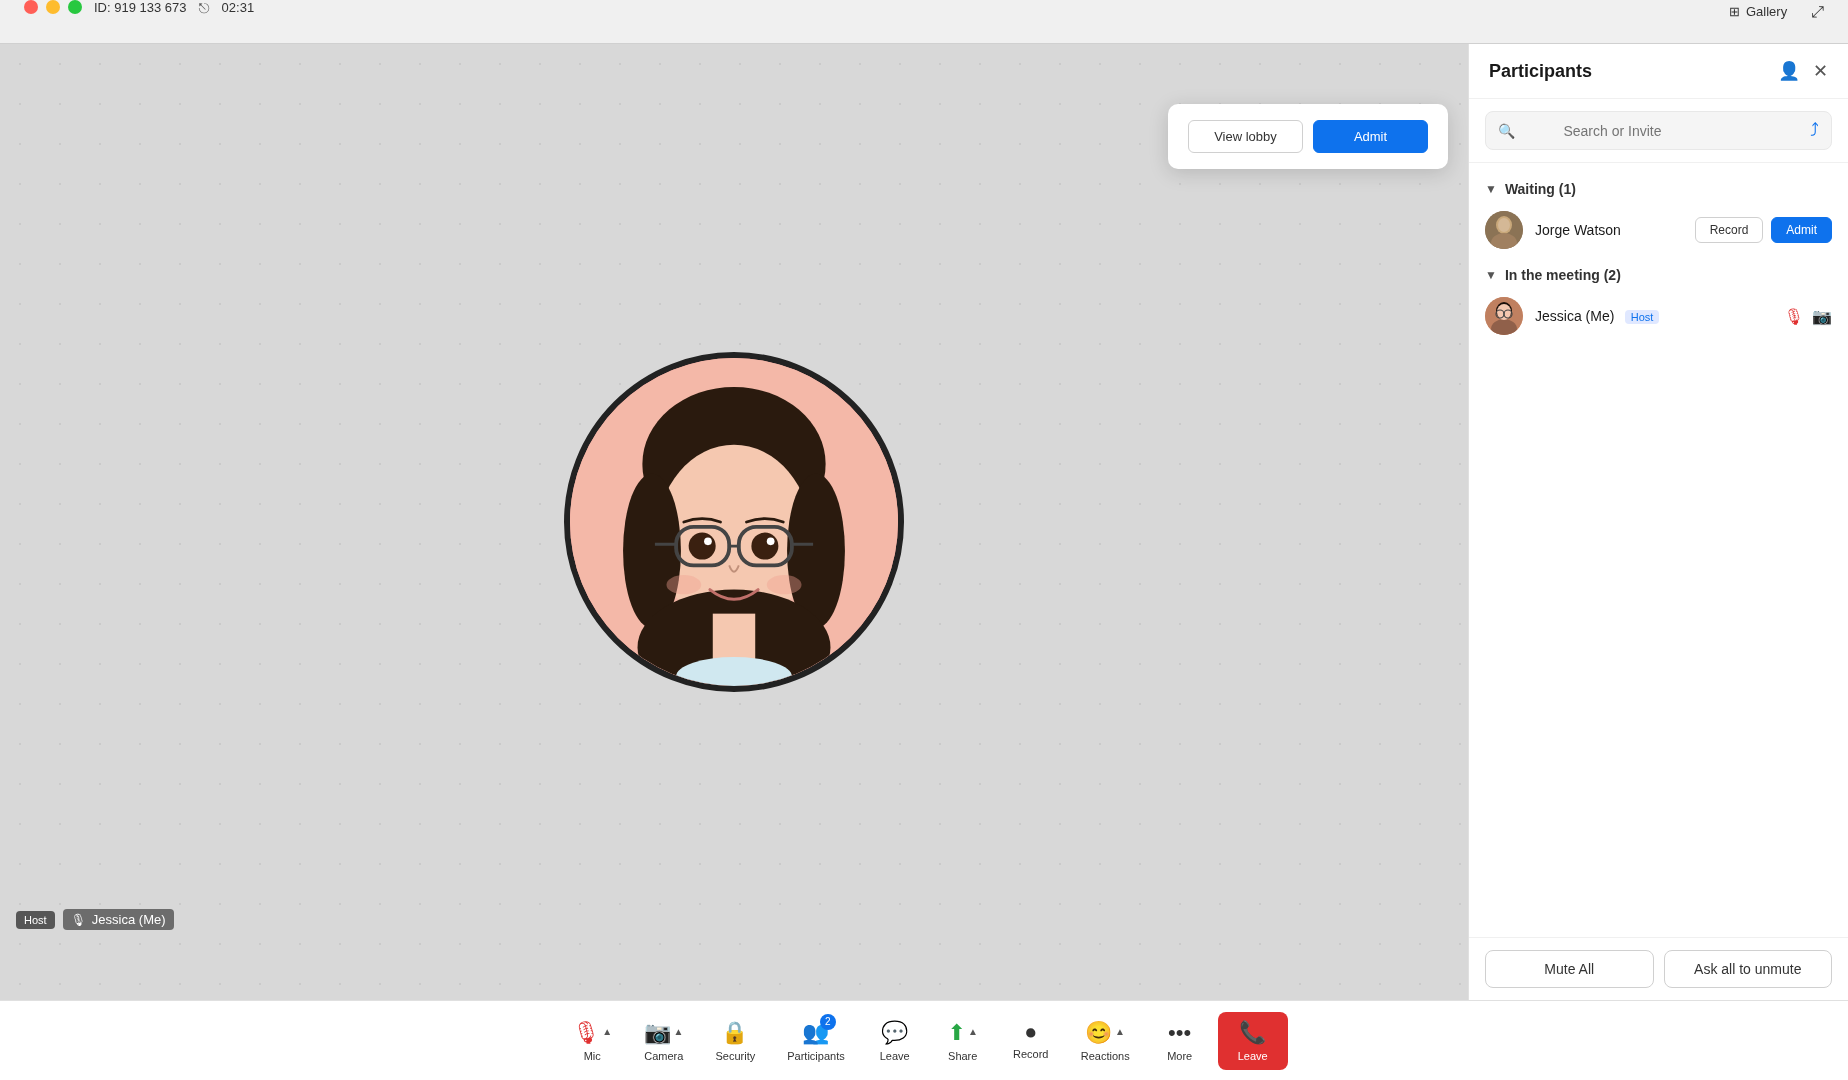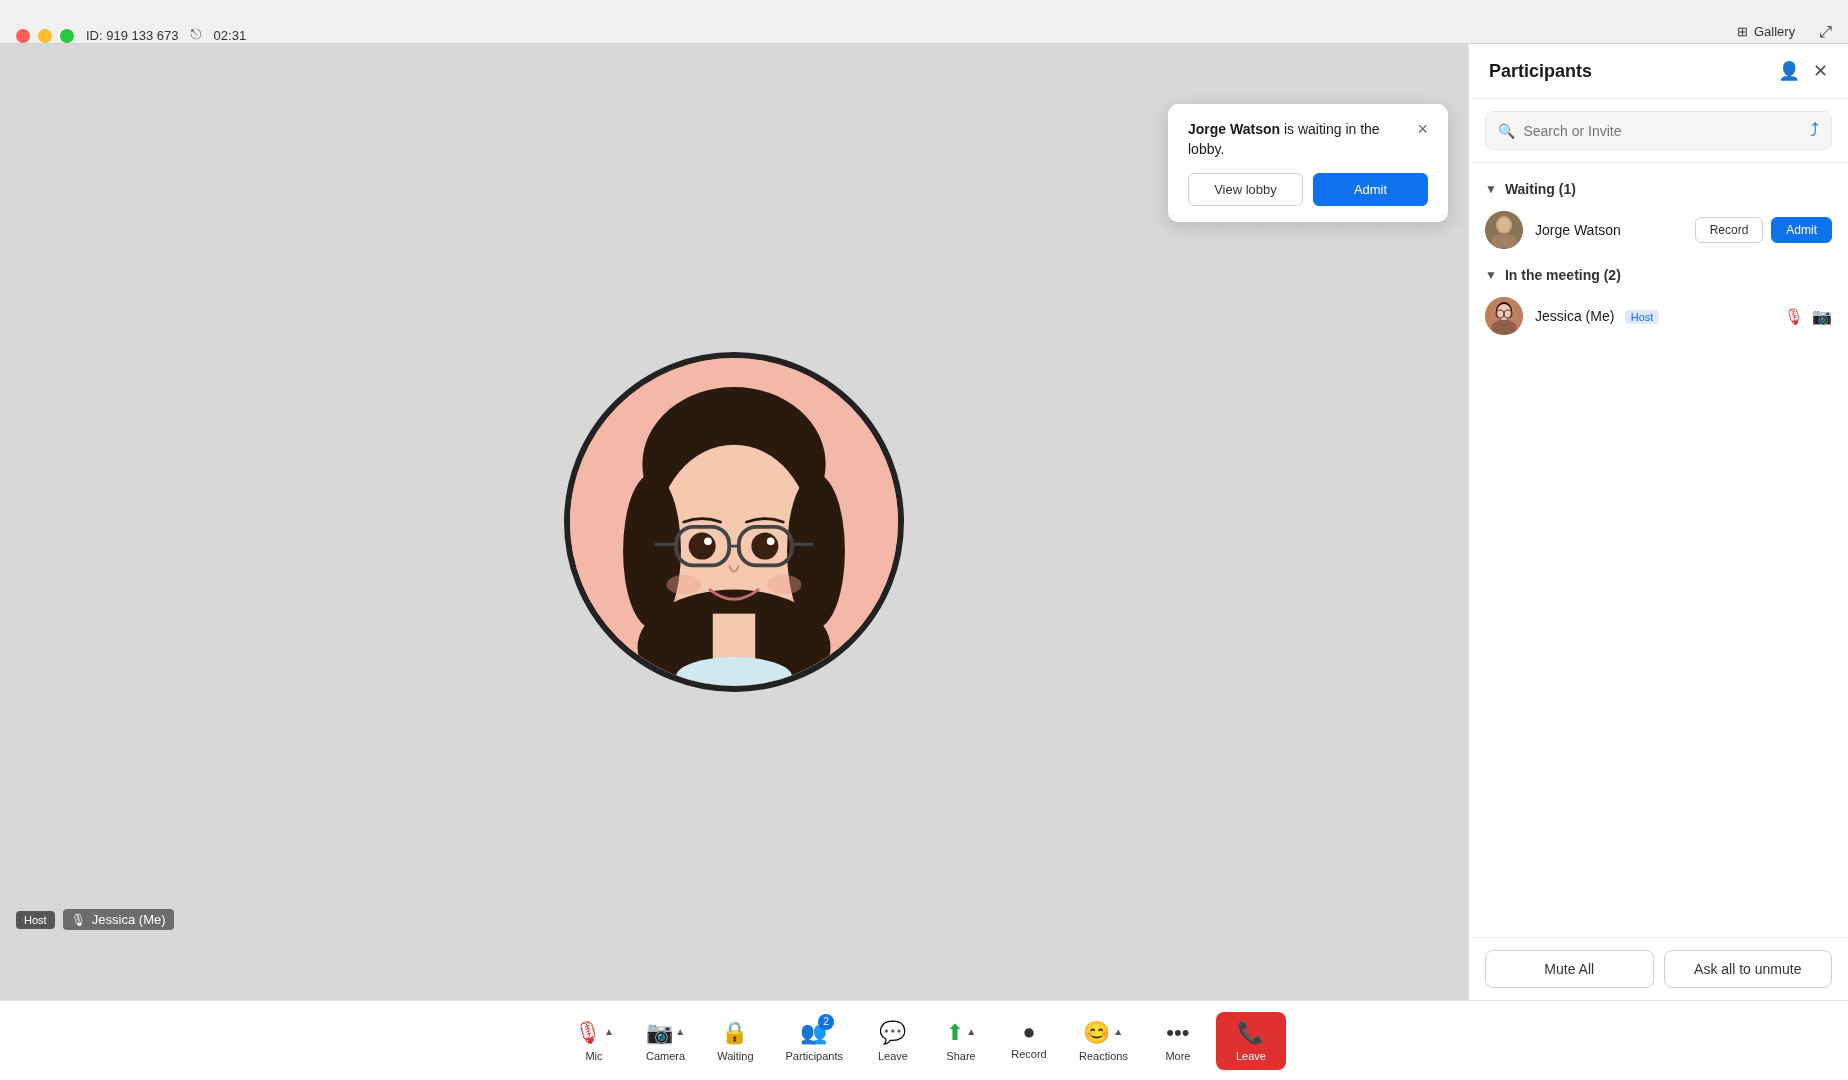--- a/index.html
+++ b/index.html
@@ -11,22 +11,22 @@
       overflow: hidden;
       display: flex;
       flex-direction: column;
     }
 
     
     .title-bar {
       height: 44px;
       background: #f0f0f0;
       display: flex;
-      align-items: flex-end;
-      padding: 0 16px;
+      align-items: flex-start;
+      padding: 0 24px;
       gap: 12px;
       border-bottom: 1px solid #d0d0d0;
       flex-shrink: 0;
     }
     .traffic-lights {
       display: flex;
       gap: 8px;
       align-items: center;
     }
     .traffic-light {
@@ -311,20 +311,21 @@
       gap: 8px;
       border: 1px solid #e8e8e8;
     }
     .search-input-wrap input {
       border: none;
       background: transparent;
       font-size: 14px;
       color: #333;
       outline: none;
       flex: 1;
+      margin-left: 40px;
     }
     .search-icon {
       color: #888;
       font-size: 14px;
     }
     .invite-icon {
       color: #0e72ed;
       cursor: pointer;
       font-size: 18px;
       margin-left: 8px;
@@ -481,26 +482,20 @@
     </button>
     <button class="expand-btn">⤢</button>
   </div>
 </div>
 
 <div class="main-content">
 
   <div class="video-area">
 
     <div class="lobby-notification">
-      <div class="notif-header">
-        <div class="notif-text">
-          <strong>Jorge Watson</strong><span> is waiting in the lobby.</span>
-        </div>
-        <button class="lobby-close-btn">×</button>
-      </div>
       <div class="lobby-actions">
         <button class="lobby-btn">View lobby</button>
         <button class="lobby-btn admit">Admit</button>
       </div>
     </div>
 
     <div class="participant-avatar-container">
       <div class="participant-circle">
 
         <svg class="svg-avatar" viewBox="0 0 340 340" xmlns="http://www.w3.org/2000/svg">
@@ -647,21 +642,21 @@
   <div class="toolbar-item">
     <div class="icon-area">
       <span class="toolbar-icon red">📷</span>
       <span class="chevron-up">▲</span>
     </div>
     <span class="toolbar-label">Camera</span>
   </div>
 
   <div class="toolbar-item">
     <span class="toolbar-icon">🔒</span>
-    <span class="toolbar-label">Waiting</span>
+    <span class="toolbar-label">Security</span>
   </div>
 
   <div class="toolbar-item">
     <div class="icon-area">
       <span class="toolbar-icon" style="color:#0e72ed;">👥</span>
       <span style="font-size:10px;background:#0e72ed;color:white;border-radius:50%;width:16px;height:16px;display:flex;align-items:center;justify-content:center;position:absolute;top:-6px;right:-6px;">2</span>
     </div>
     <span class="toolbar-label">Participants</span>
   </div>
 

